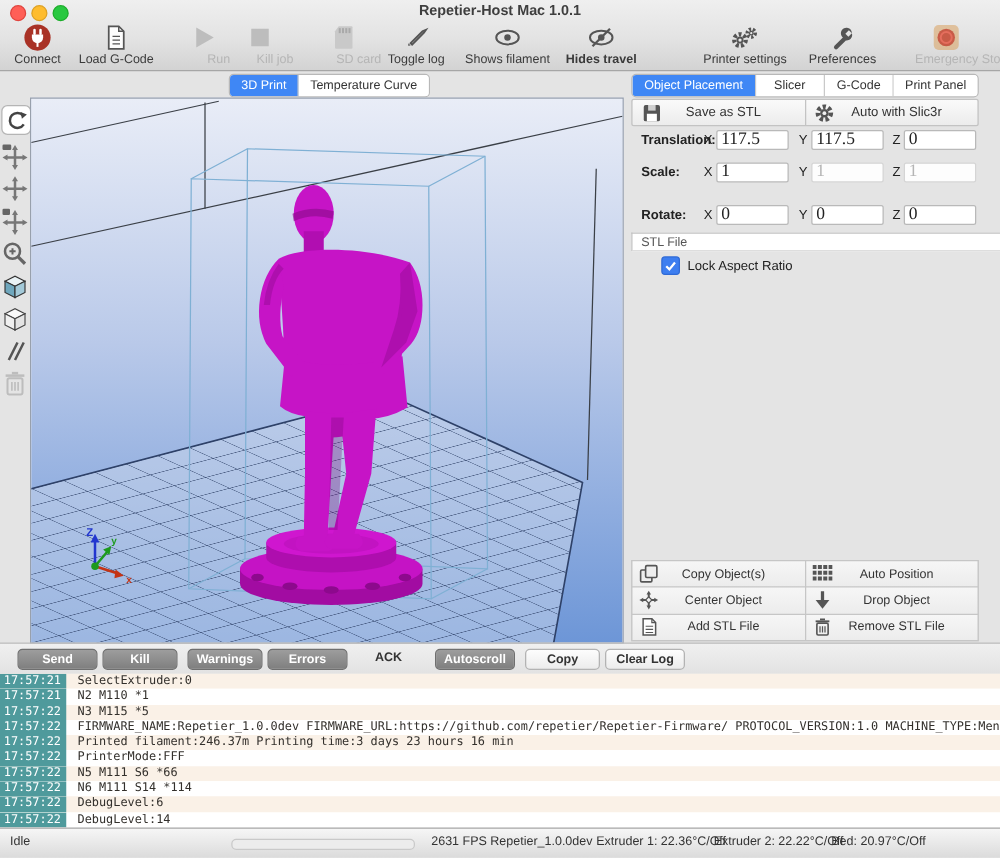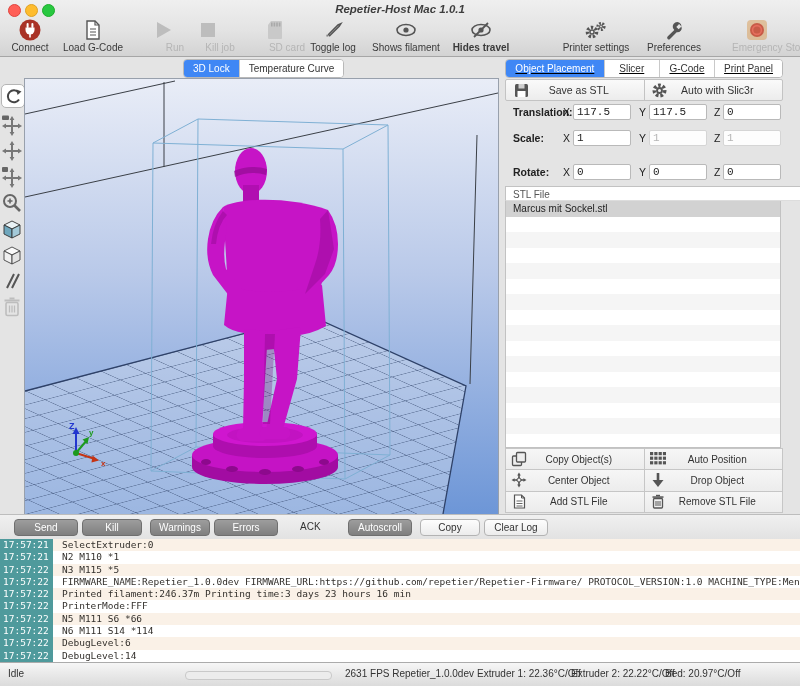--- a/index.html
+++ b/index.html
@@ -3,21 +3,21 @@
 <meta charset="utf-8">
 <style>
   html,body{margin:0;padding:0;}
   body{width:800px;height:686px;position:relative;font-family:"Liberation Sans",sans-serif;
        background:#e4e4e4;overflow:hidden;-webkit-font-smoothing:antialiased;}
   .abs{position:absolute;}
 
   
   #chrome{left:0;top:0;width:800px;height:56px;
     background:linear-gradient(#efefef,#e3e3e3 55%,#d3d3d3);border-bottom:1px solid #a6a6a6;}
-  #titlebar{left:0;top:0;width:800px;height:19px;font-style:italic;}
+  #titlebar{left:0;top:0;width:800px;height:19px;}
   .tl{width:11px;height:11px;border-radius:50%;position:absolute;top:4px;}
   #tl-close{left:8px;background:#ff5f57;border:0.5px solid #e0443e;}
   #tl-min{left:25px;background:#febc2e;border:0.5px solid #dea123;}
   #tl-zoom{left:42px;background:#28c840;border:0.5px solid #1dad2b;}
   #title{width:100%;text-align:center;font-size:11.5px;color:#3e3e3e;line-height:19px;font-weight:bold;}
 
   
   #toolbar{left:0;top:17px;width:800px;height:39px;display:flex;align-items:flex-start;}
   .tbi{display:flex;flex-direction:column;align-items:center;justify-content:flex-start;padding-top:2px;}
   .tbi .ic{height:22px;display:flex;align-items:center;justify-content:center;}
@@ -37,36 +37,36 @@
   #viewport{left:24px;top:78px;width:473px;height:435px;border:1px solid #98a0ac;background:#dfe6f4;}
 
   
   #lstrip{left:0;top:84px;width:24px;}
   .lsi{width:24px;height:26px;display:flex;align-items:center;justify-content:center;}
   #rotbtn{width:22px;height:22px;background:#fff;border:1px solid #b5b5b5;border-radius:5px;
           display:flex;align-items:center;justify-content:center;margin:0 0 4px 1px;}
 
   
   #rpanel{left:505px;top:58px;width:278px;height:456px;}
-  #rtabs{position:absolute;left:0;top:1px;width:276px;text-decoration:underline;}
+  #rtabs{position:absolute;left:0;top:1px;width:276px;}
   #rtabs .seg{flex:1;}
   #rtabs .seg:first-child{flex:2.2;}
   #saverow{position:absolute;left:0;top:21px;width:276px;height:20px;display:flex;
     background:linear-gradient(#fafafa,#ececec);border:1px solid #c3c3c3;border-radius:2px;}
   .halfbtn{flex:1;display:flex;align-items:center;}
   .halfbtn+.halfbtn{border-left:1px solid #c3c3c3;}
   .halfbtn .hic{width:30px;display:flex;justify-content:center;}
   .halfbtn .hlb{flex:1;text-align:center;font-size:10.5px;color:#333;padding-right:22px;}
 
   .frow{position:absolute;left:0;width:278px;height:16px;}
   .flab{position:absolute;left:8px;top:2px;font-size:10.5px;font-weight:bold;color:#222;}
   .axl{position:absolute;top:2px;font-size:10.5px;color:#222;}
   .axl.x{left:58px;}.axl.y{left:134px;}.axl.z{left:209px;}
   .fin{position:absolute;top:0;width:50px;height:14px;border:1px solid #b9b9b9;border-radius:2px;
-       font-size:11px;color:#222;padding:0 3px;font-family:Liberation Mono, monospace;background:#fff;}
+       font-size:14px;color:#222;padding:0 3px;font-family:Liberation Serif, serif;background:#fff;}
   .fin.fx{left:68px;}.fin.fy{left:144px;}.fin.fz{left:218px;}
   .fin:disabled{color:#b5b5b5;background:#fdfdfd;border-color:#d5d5d5;}
   #chkrow{position:absolute;left:24px;top:147px;display:flex;align-items:center;}
   #chkbox{width:13px;height:13px;border-radius:3px;background:#3d7ef0;border:1px solid #2f6ad6;
           display:flex;align-items:center;justify-content:center;}
   #chklab{font-size:10.5px;color:#222;margin-left:6px;}
 
   #stlheader{position:absolute;left:0;top:128px;width:320px;height:15px;background:#fff;
     border:1px solid #c2c2c2;border-bottom:1px solid #ddd;font-size:10px;color:#555;
     line-height:15px;padding-left:7px;box-sizing:border-box;}
@@ -78,21 +78,21 @@
 
   #objgrid{position:absolute;left:0;top:390px;width:276px;height:63px;
     border:1px solid #c6c6c6;display:grid;grid-template-columns:1fr 1fr;grid-template-rows:1fr 1fr 1fr;
     background:#c6c6c6;grid-gap:1px;}
   .gbtn{background:linear-gradient(#f6f6f6,#ececec);display:flex;align-items:center;}
   .gbtn .gic{width:26px;display:flex;justify-content:center;}
   .gbtn .glb{flex:1;text-align:center;font-size:10px;color:#333;padding-right:18px;}
 
   
   #logbar{left:0;top:514px;width:800px;height:24px;background:linear-gradient(#f0f0f0,#e2e2e2);
-    border-top:1px solid #bdbdbd;border-bottom:1px solid #c5c5c5;}
+    border-top:1px solid #bdbdbd;border-bottom:1px solid #c5c5c5;font-weight:bold;}
   .dbtn{position:absolute;top:4px;height:15px;border-radius:4px;font-size:10px;color:#fff;
     background:linear-gradient(#9d9d9d,#7f7f7f);border:1px solid #6f6f6f;text-align:center;line-height:15px;}
   .wbtn{position:absolute;top:4px;height:15px;border-radius:4px;font-size:10px;color:#333;
     background:linear-gradient(#fdfdfd,#ececec);border:1px solid #b3b3b3;text-align:center;line-height:15px;}
   #ack{position:absolute;top:6px;left:300px;font-size:10px;color:#333;}
 
   
   #log{left:0;top:539px;width:800px;height:123px;background:#fff;font-family:"DejaVu Sans Mono",monospace;}
   .logrow{height:12.3px;display:flex;white-space:nowrap;overflow:hidden;background:#fff;}
   .logrow.odd{background:#faf1e7;}
@@ -226,21 +226,21 @@
           <circle cx="11" cy="11" r="7" fill="#c0392b" opacity="0.75"></circle>
           <circle cx="11" cy="11" r="4.4" fill="none" stroke="#e8705f" stroke-width="1.6" opacity="0.9"></circle>
           </svg>
       </div>
         <div class="lb">Emergency Stop</div>
     </div>
   </div>
 </div>
 
 <div class="abs segwrap" id="viewtabs">
-  <div class="seg sel">3D Lock</div>
+  <div class="seg sel">3D Print</div>
   <div class="seg">Temperature Curve</div>
 </div>
 
 <div class="abs" id="lstrip">
   <div id="rotbtn">
     <svg width="18" height="18">
       <path d="M14.5 5.5 A 6 6 0 1 0 15 12.5" fill="none" stroke="#444" stroke-width="2"></path>
       <polygon points="12.5,2.5 17.5,4.5 13.5,8" fill="#444"></polygon>
       </svg>
   </div>
@@ -470,38 +470,20 @@
     <span class="flab">Rotate:</span>
     <span class="axl x">X</span>
     <input class="fin fx" value="0" style="">
     <span class="axl y">Y</span>
     <input class="fin fy" value="0" style="">
     <span class="axl z">Z</span>
     <input class="fin fz" value="0" style="">
   </div>
 
   <div id="stlheader">STL File</div>
-  <div id="stllist">
-    <div class="lrow sel">Marcus mit Sockel.stl</div>
-    <div class="lrow"></div>
-      <div class="lrow"></div>
-    <div class="lrow"></div>
-      <div class="lrow"></div>
-    <div class="lrow"></div>
-      <div class="lrow"></div>
-    <div class="lrow"></div>
-      <div class="lrow"></div>
-    <div class="lrow"></div>
-      <div class="lrow"></div>
-    <div class="lrow"></div>
-      <div class="lrow"></div>
-    <div class="lrow"></div>
-      <div class="lrow"></div>
-    <div class="lrow"></div>
-  </div>
 
   <div id="objgrid">
     <div class="gbtn">
       <div class="gic">
         <svg width="16" height="16">
             <rect x="1.5" y="5" width="9" height="9.5" rx="1" fill="#eee" stroke="#555" stroke-width="1.3"></rect>
           <rect x="5.5" y="1.5" width="9" height="9.5" rx="1" fill="#eee" stroke="#555" stroke-width="1.3"></rect>
           </svg>
       </div>
         <div class="glb">Copy Object(s)</div>

